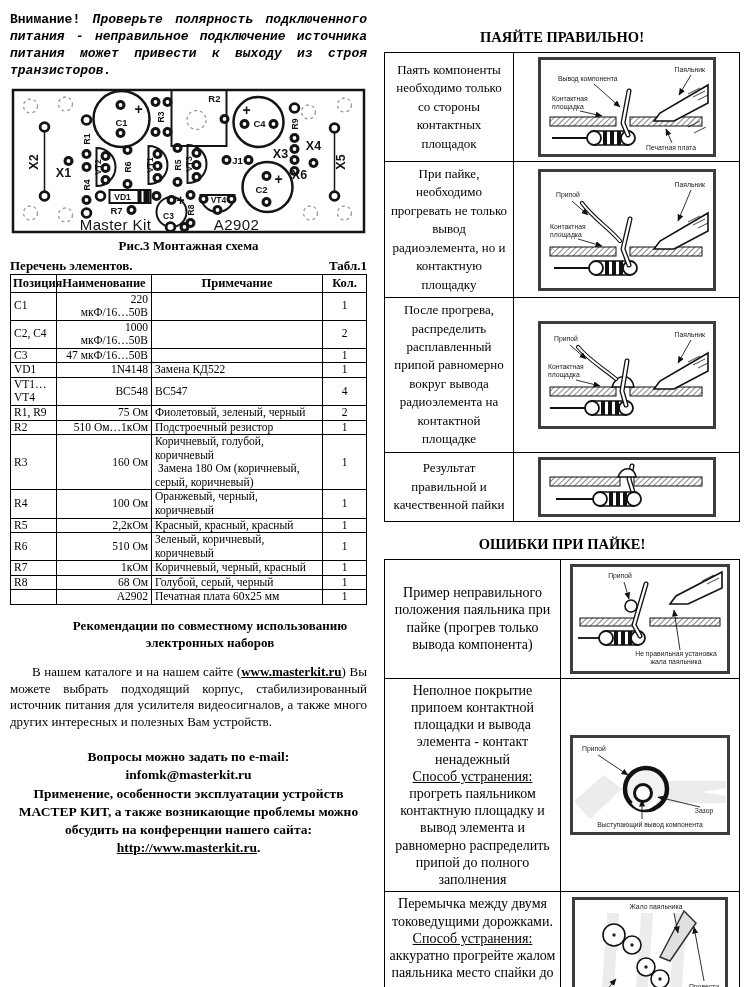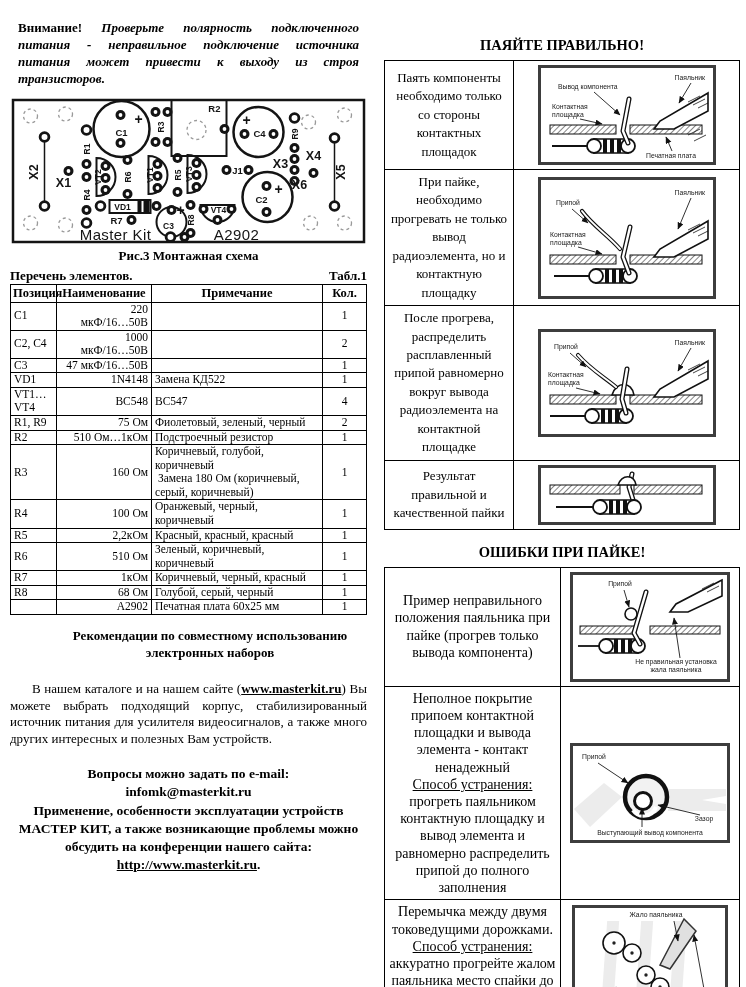--- a/index.html
+++ b/index.html
@@ -5,21 +5,21 @@
   * { box-sizing: border-box; }
   html,body { margin:0; padding:0; }
   body {
     width:746px; height:987px; background:#fff; position:relative;
     font-family:"Liberation Serif", serif; color:#000; overflow:hidden;
   }
   .left-col { position:absolute; left:10px; top:12px; width:357px; }
   .right-col { position:absolute; left:384px; top:30px; width:356px; }
 
   
-  .warning { font-size:13px; line-height:1.3; text-align:justify; font-weight:bold; margin:8px; }
+  .warning { font-size:13px; line-height:1.3; text-align:justify; font-weight:bold; margin:0;font-family:Liberation Mono, monospace; }
   .warning .w-label { font-style:normal; }
   .warning .w-rest { font-style:italic; }
 
   
   .pcb-wrap { margin-top:6px; line-height:0; }
   .pcb-caption { text-align:center; font-weight:bold; font-size:13px; margin:3px 0 6px; line-height:1.1; }
   .pcb-lbl { font-family:"Liberation Sans", sans-serif; font-weight:600; fill:#141414; }
   .f13 { font-size:12.5px; } .f10 { font-size:9.5px; } .f9 { font-size:8.5px; }
   .f15 { font-size:14px; } .f16 { font-size:15px; font-weight:500; letter-spacing:.4px; }
   .ol  { fill:none; stroke:#141414; }
@@ -29,28 +29,28 @@
   .parts-head { display:flex; justify-content:space-between; font-weight:bold; font-size:13px; margin-top:3px; line-height:1.15;}
   table.parts { border-collapse:collapse; width:356px; font-size:11.5px; line-height:1.18; table-layout:fixed; }
   table.parts th, table.parts td { border:1px solid #000; padding:0 3px; vertical-align:middle; }
   table.parts th { font-size:12.5px; padding:1px 2px; }
   td.c-pos  { text-align:left; word-wrap:break-word; }
   td.c-name { text-align:right; white-space:pre-line; }
   td.c-note { text-align:left; white-space:pre-line; }
   td.c-qty  { text-align:center; }
 
   .rec-title { font-weight:bold; text-align:center; font-size:13px; margin-top:13px; line-height:1.3;margin-left:43px; }
-  .rec-body  { font-size:13px; text-align:justify; text-indent:22px; margin-top:19px; line-height:1.3; }
+  .rec-body  { font-size:13px; text-align:justify; text-indent:22px; margin-top:12px; line-height:1.3; }
   .lnk { font-weight:bold; text-decoration:underline; }
   .expertise { font-weight:bold; text-align:center; font-size:13.5px; margin-top:17px; line-height:1.35; }
   .contact   { font-weight:bold; text-align:center; font-size:13.5px; margin-top:17px; line-height:1.35; }
   .contact .lnk2 { text-decoration:underline; }
 
   
-  .sec-title { font-weight:bold; font-size:14.5px; text-align:center; margin:8px 0 6px 0; line-height:1.1; }
+  .sec-title { font-weight:bold; font-size:14.5px; text-align:center; margin:0 0 6px 0; line-height:1.1; }
   .sec-title2 { margin-top:15px; }
   table.guide { border-collapse:collapse; width:356px; table-layout:fixed; }
   table.guide td { border:1.5px solid #000; }
   .guide td.g-txt { width:129px; text-align:center; font-size:13px; line-height:1.42; padding:3px 4px; }
   .guide td.g-img { text-align:center; padding:4px 0; }
   table.errors td.g-txt { width:176px; line-height:1.23; font-size:14px; }
   .u { text-decoration:underline; }
   .fig-box { display:inline-block; border:3px solid #3d3d3d; background:#fff; line-height:0; padding:1px; }
 
   

